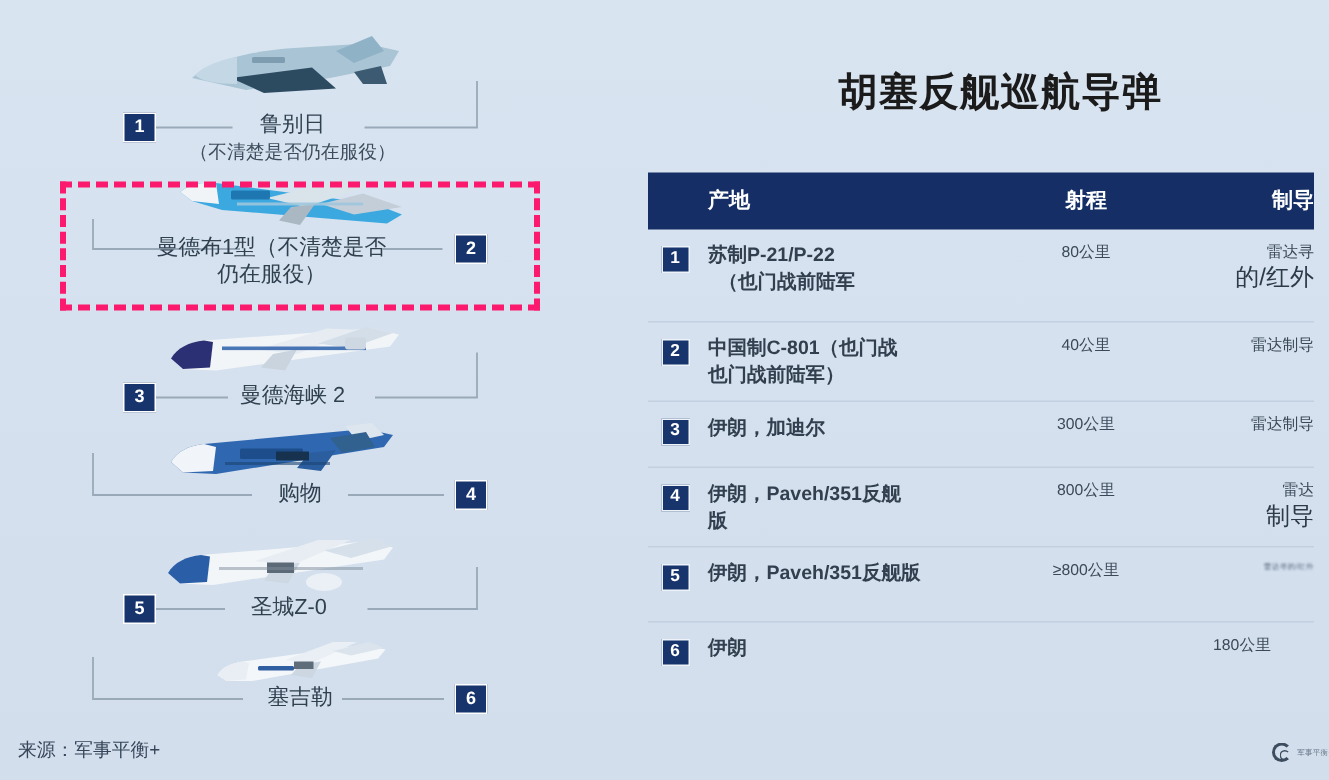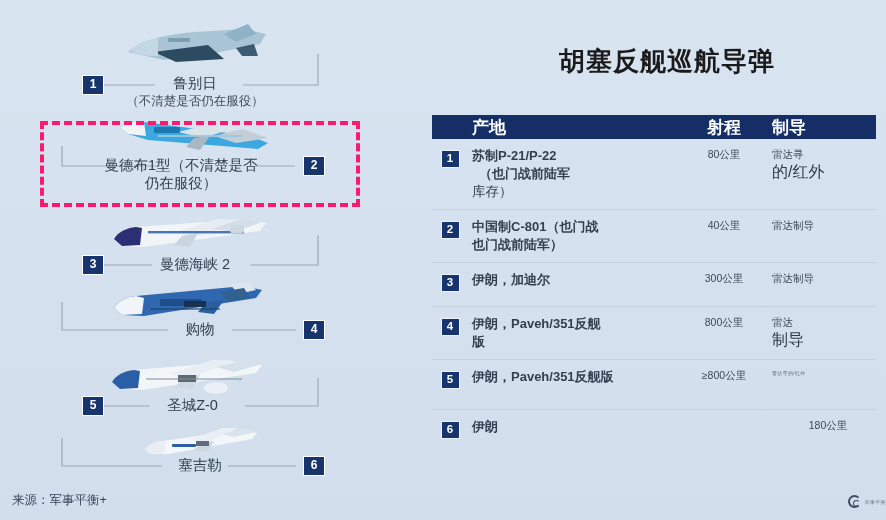--- a/index.html
+++ b/index.html
@@ -84,30 +84,30 @@
     font-weight: bold;
     color: #1b1b1b;
     letter-spacing: 1px;
   }
 
   .table { position: absolute; left: 8px; top: 115px; width: 444px; }
 
   .thead {
     display: flex;
     background: #152f66;
-    height: 24px;
+    height: 38px;
     align-items: center;
     color: #ffffff;
-    font-size: 17px;
+    font-size: 14px;
     font-weight: bold;
   }
   .c-num  { width: 36px; flex: 0 0 36px; text-align: center; }
   .c-orig { flex: 1 1 auto; padding-left: 4px; }
   .c-rng  { width: 96px; flex: 0 0 96px; text-align: center; }
-  .c-gui  { width: 104px; flex: 0 0 104px; text-align: left; }
+  .c-gui  { width: 104px; flex: 0 0 104px; text-align: right; }
 
   .trow {
     display: flex;
     align-items: flex-start;
     border-bottom: 1px solid #c2d0e0;
     padding: 8px 0 8px 0;
     min-height: 46px;
   }
   .trow:last-child { border-bottom: 1px solid #c2d0e0; }
 
@@ -325,21 +325,20 @@
         <div class="c-gui">制导</div>
       </div>
 
       <div class="trow" style="min-height:62px;">
         <div class="c-num">
           <span class="badge-t">1</span>
         </div>
         <div class="c-orig">
           <div class="cell-text">苏制P-21/P-22</div>
           <div class="cell-text" style="padding-left:7px;">（也门战前陆军</div>
-          <div class="cell-med">库存）</div>
         </div>
         <div class="c-rng">
           <div class="cell-small">80公里</div>
         </div>
         <div class="c-gui">
           <div class="cell-small">雷达寻</div>
           <div class="cell-big">的/红外</div>
         </div>
       </div>
 

